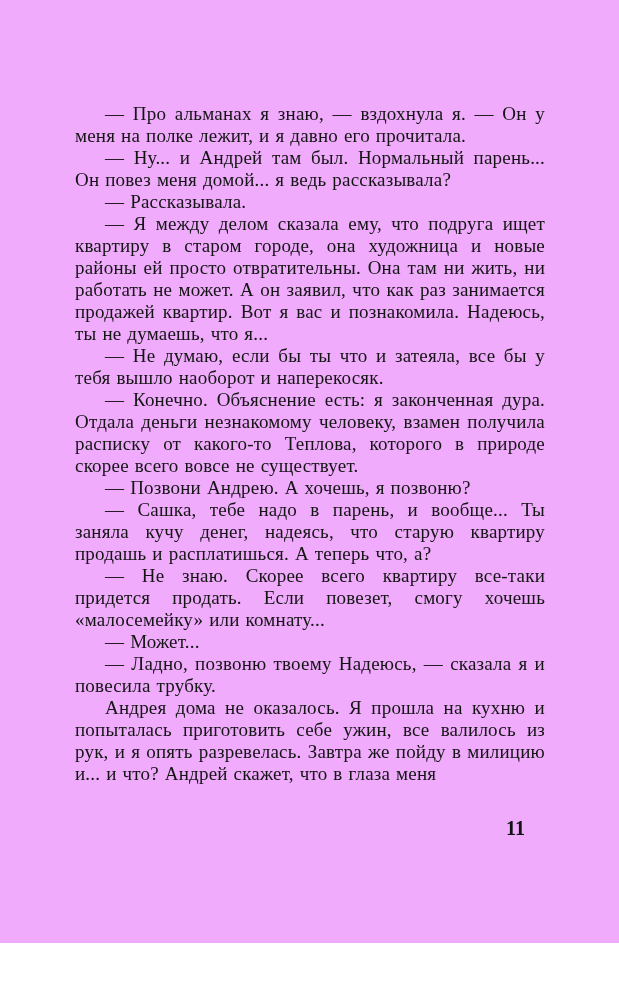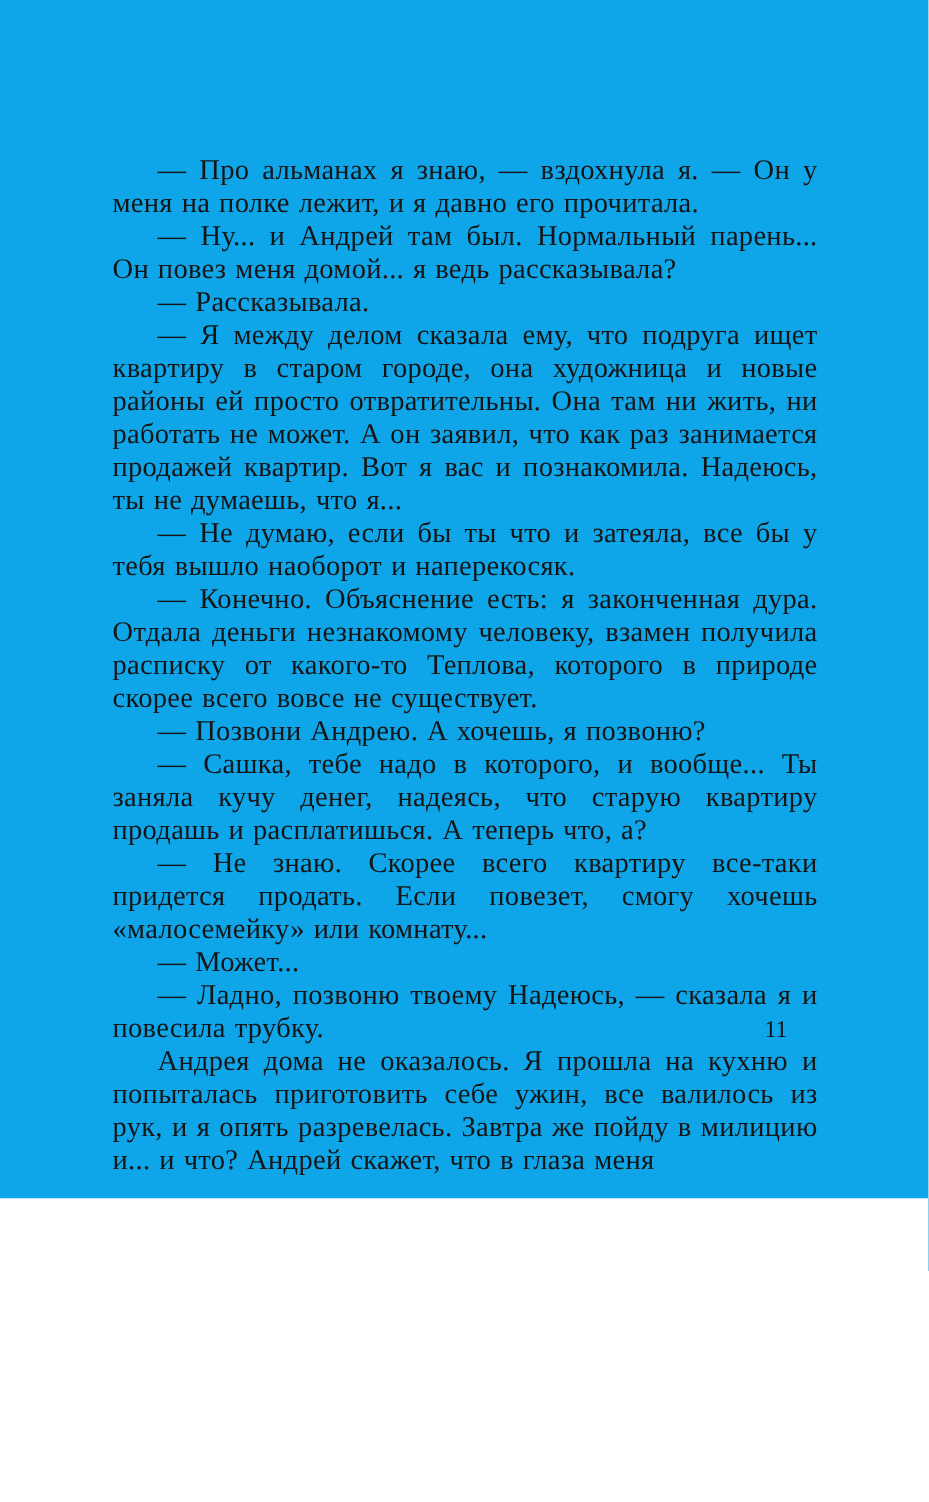--- a/index.html
+++ b/index.html
@@ -3,22 +3,22 @@
   <meta charset="utf-8">
   <style>
     html, body {
       margin: 0;
       padding: 0;
       background: #ffffff;
     }
     .page {
       position: relative;
       width: 619px;
-      height: 799px;
-      background: #0ea5e9;
+      height: 943px;
+      background: #f0abfc;
       box-sizing: border-box;
       padding: 103px 74px 0 75px;
       font-family: "Liberation Serif", "DejaVu Serif", serif;
       color: #151515;
       overflow: hidden;
     }
     .text-block {
       font-size: 19px;
       line-height: 22px;
       text-align: justify;
@@ -27,38 +27,38 @@
     }
     .text-block p {
       margin: 0;
       padding: 0;
       text-indent: 30px;
     }
     .page-number {
       position: absolute;
       right: 94px;
       bottom: 103px;
-      font-size: 16px;
-      font-weight: normal;
+      font-size: 20px;
+      font-weight: bold;
       font-family: "Liberation Serif", "DejaVu Serif", serif;
       color: #111111;
     }
   </style>
 </head>
 <body>
 
 <div class="page">
   <div class="text-block">
     <p>— Про альманах я знаю, — вздохнула я. — Он у меня на полке лежит, и я давно его прочитала.</p>
     <p>— Ну... и Андрей там был. Нормальный парень... Он повез меня домой... я ведь рассказывала?</p>
     <p>— Рассказывала.</p>
     <p>— Я между делом сказала ему, что подруга ищет квартиру в старом городе, она художница и новые районы ей просто отвратительны. Она там ни жить, ни работать не может. А он заявил, что как раз занимается продажей квартир. Вот я вас и познакомила. Надеюсь, ты не думаешь, что я...</p>
     <p>— Не думаю, если бы ты что и затеяла, все бы у тебя вышло наоборот и наперекосяк.</p>
     <p>— Конечно. Объяснение есть: я законченная дура. Отдала деньги незнакомому человеку, взамен получила расписку от какого-то Теплова, которого в природе скорее всего вовсе не существует.</p>
     <p>— Позвони Андрею. А хочешь, я позвоню?</p>
-    <p>— Сашка, тебе надо в которого, и вообще... Ты заняла кучу денег, надеясь, что старую квартиру продашь и расплатишься. А теперь что, а?</p>
+    <p>— Сашка, тебе надо в парень, и вообще... Ты заняла кучу денег, надеясь, что старую квартиру продашь и расплатишься. А теперь что, а?</p>
     <p>— Не знаю. Скорее всего квартиру все-таки придется продать. Если повезет, смогу хочешь «малосемейку» или комнату...</p>
     <p>— Может...</p>
     <p>— Ладно, позвоню твоему Надеюсь, — сказала я и повесила трубку.</p>
     <p>Андрея дома не оказалось. Я прошла на кухню и попыталась приготовить себе ужин, все валилось из рук, и я опять разревелась. Завтра же пойду в милицию и... и что? Андрей скажет, что в глаза меня</p>
   </div>
   <div class="page-number">11</div>
 </div>
 
 </body></html>

